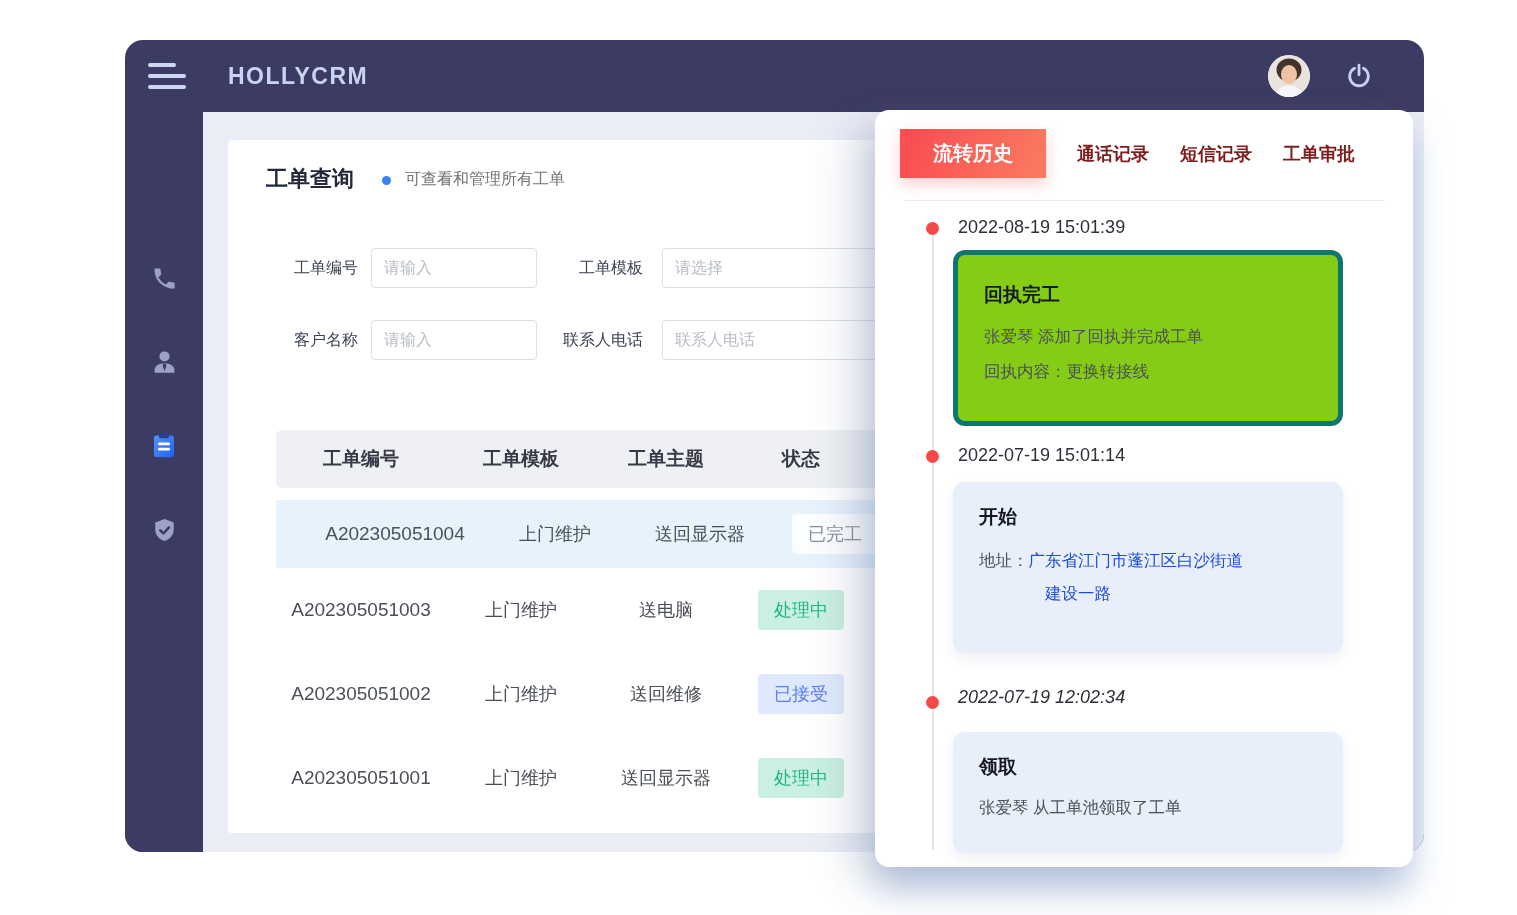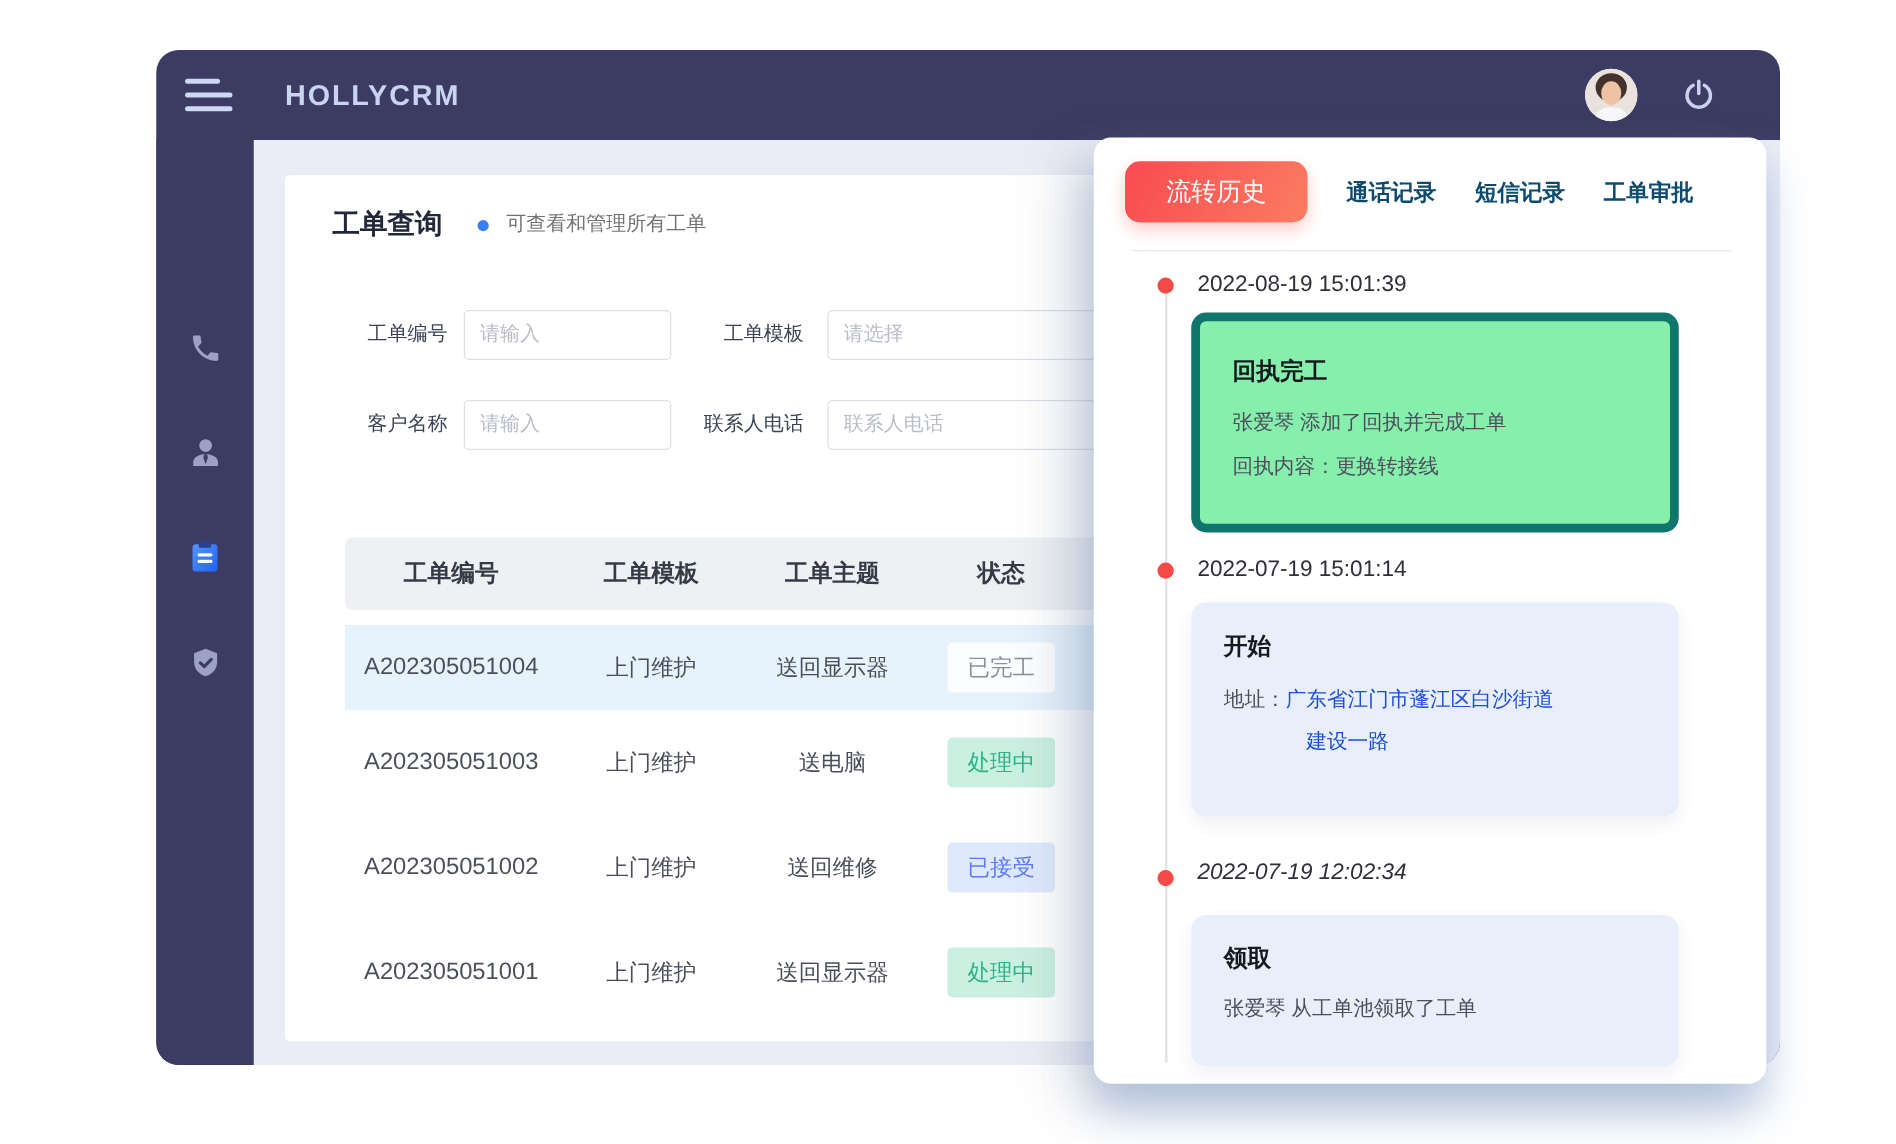--- a/index.html
+++ b/index.html
@@ -46,51 +46,51 @@
              font-family:inherit; }
   .f-input::placeholder { color:#b9bdc7; }
 
   
   .tbl { position:absolute; left:48px; top:290px; width:1100px; }
   .tbl-head { display:grid; grid-template-columns:170px 150px 140px 130px 1fr;
               height:58px; background:#eef0f3; border-radius:6px; align-items:center; }
   .tbl-head div { text-align:center; font-size:19px; font-weight:600; color:#353a47; white-space:nowrap; }
   .tbl-row { display:grid; grid-template-columns:170px 150px 140px 130px 1fr;
              align-items:center; height:84px; cursor:pointer; }
-  .tbl-row.first { margin-top:12px; height:68px; background:#e6f2fc; }
+  .tbl-row.first { margin-top:12px; height:68px; background:#e6f2fc;padding-left:34px; }
   .tbl-row div { text-align:center; white-space:nowrap; }
   .cell-id { font-size:19px; color:#4c505c; }
   .cell-txt { font-size:18px; color:#4a4e5a; }
   .badge { display:inline-block; min-width:86px; height:40px; line-height:40px;
            border-radius:4px; font-size:18px; padding:0 8px; }
   .badge.done { background:#fcfdff; color:#8b8f9a; }
   .badge.processing { background:#c9f0e1; color:#29b585; }
   .badge.accepted { background:#dfe9fd; color:#5d7bf4; }
 
   
   .panel { position:absolute; left:875px; top:110px; width:538px; height:757px;
            background:#ffffff; border-radius:14px;
            box-shadow:-26px 14px 42px rgba(73,85,120,0.16), 0 22px 34px rgba(140,168,212,0.55); }
   .tabs { position:absolute; left:25px; top:19px; display:flex; align-items:center; }
-  .tab-active { width:146px; height:49px; border-radius:12px; display:flex; align-items:center;
-                justify-content:center; color:#fff; font-size:20px; font-weight:normal;
+  .tab-active { width:146px; height:49px; border-radius:0; display:flex; align-items:center;
+                justify-content:center; color:#fff; font-size:20px; font-weight:bold;
                 background:linear-gradient(115deg,#f94f52 10%,#fb7a60 95%);
                 box-shadow:0 6px 14px rgba(249,90,85,0.30); cursor:pointer; white-space:nowrap; }
-  .tab { margin-left:31px; font-size:18px; font-weight:600; color:#0c4a6e; cursor:pointer; white-space:nowrap; }
+  .tab { margin-left:31px; font-size:18px; font-weight:600; color:#7f1d1d; cursor:pointer; white-space:nowrap; }
   .tabs-divider { position:absolute; left:30px; top:90px; width:480px; height:1px; background:#ececf0; }
 
   .timeline { position:absolute; inset:0; }
   .tl-line { position:absolute; left:57px; top:124px; width:2px; height:616px; background:#e3e3e8; }
   .tl-dot { position:absolute; left:51px; width:13px; height:13px; border-radius:50%;
             background:#f64a48; }
   .tl-date { position:absolute; left:83px; font-size:18px; font-weight:500; color:#2e3039;
              white-space:nowrap; }
   .tl-card { position:absolute; left:78px; width:390px; border-radius:12px;
              background:#e9eefb; box-shadow:0 6px 14px rgba(60,80,140,0.08); }
-  .tl-card.hl { background:#86efac; border:7px solid #0f766e; box-shadow:none; }
+  .tl-card.hl { background:#84cc16; border:5px solid #0f766e; box-shadow:none; }
   .tl-card-inner { padding:22px 26px 0 26px; }
   .tl-card.hl .tl-card-inner { padding-top:27px; }
   .tl-title { font-size:19px; font-weight:bold; color:#16191f; white-space:nowrap; }
   .tl-text { font-size:16.5px; color:#4b4f5c; line-height:33px; white-space:nowrap; }
   .tl-card.hl .tl-text { line-height:35px; }
   .tl-gap { height:11px; }
   .tl-gap-sm { height:14px; }
   .addr-line { display:flex; }
   .addr-link { color:#1d4ed8; cursor:pointer; }
   .addr-indent { padding-left:66px; }

